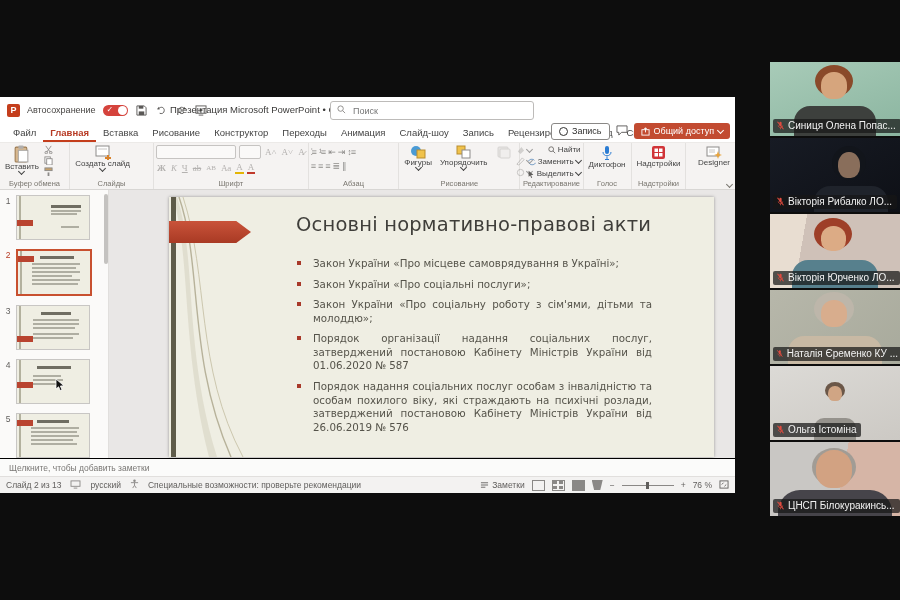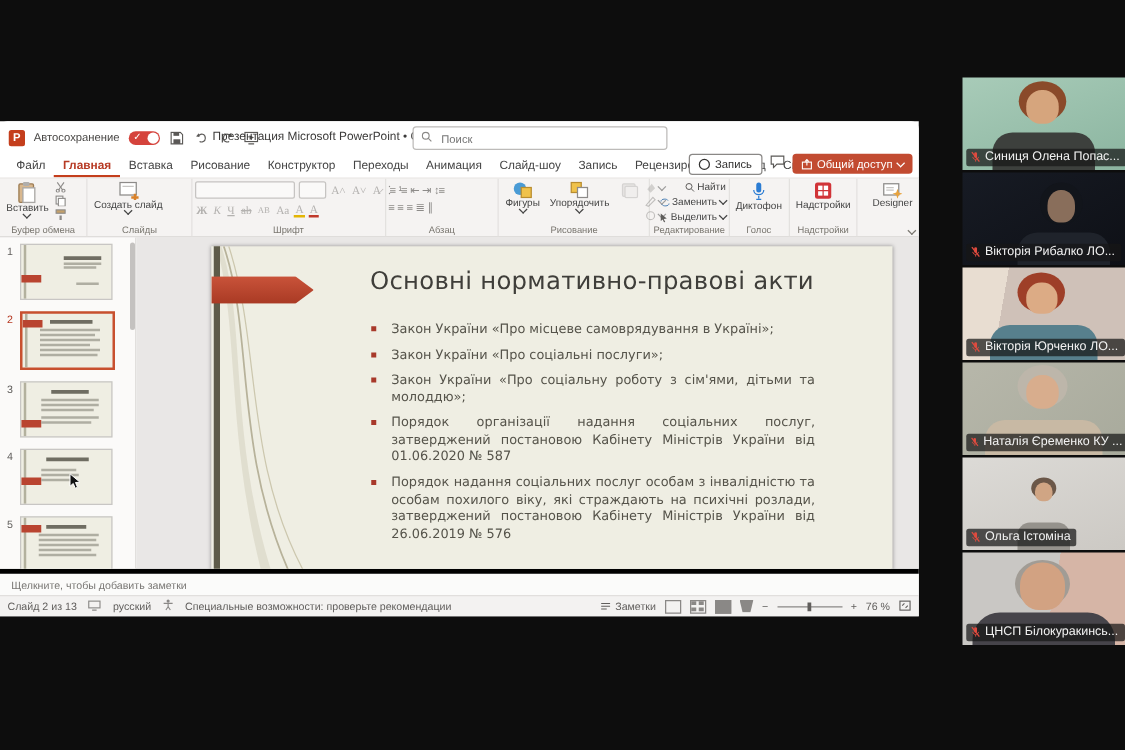--- a/index.html
+++ b/index.html
@@ -85,21 +85,21 @@
   .banner{position:absolute;left:0;top:24px;width:82px;height:22px;
           background:linear-gradient(#c9533a,#a93a24);
           clip-path:polygon(0 0,82% 0,100% 50%,82% 100%,0 100%);}
   .s-title{position:absolute;left:127px;top:16px;font-size:19.5px;color:#3f3e3a;
            font-family:"DejaVu Sans",sans-serif;letter-spacing:.2px;}
   .s-body{position:absolute;left:127px;top:60px;width:356px;}
   .s-body .li{position:relative;padding-left:17px;margin-bottom:7px;font-size:10.3px;line-height:1.32;
               color:#55534a;text-align:justify;font-family:"DejaVu Sans",sans-serif;}
   .bmark{position:absolute;left:1px;top:4px;width:4px;height:4px;background:#a8392a;}
 
-  .notesbar{height:17px;background:#fbfbfa;border-top:4px solid #000000;display:flex;align-items:center;
+  .notesbar{height:17px;background:#fbfbfa;border-top:1px solid #000000;display:flex;align-items:center;
             padding-left:9px;font-size:8.5px;color:#797774;flex:0 0 auto;}
   .status{height:16px;background:#f3f2f1;border-top:1px solid #e1dfdd;display:flex;align-items:center;
           font-size:8.5px;color:#605e5c;padding:0 6px;gap:9px;flex:0 0 auto;}
   .st-right{margin-left:auto;display:flex;align-items:center;gap:7px;}
   .viewic{width:11px;height:9px;border:1px solid #8a8886;display:inline-block;}
   .viewic.grid{background:linear-gradient(#8a8886,#8a8886) 0 0/4px 3px no-repeat,
                linear-gradient(#8a8886,#8a8886) 6px 0/4px 3px no-repeat,
                linear-gradient(#8a8886,#8a8886) 0 5px/4px 3px no-repeat,
                linear-gradient(#8a8886,#8a8886) 6px 5px/4px 3px no-repeat;}
   .viewic.show{clip-path:polygon(0 0,100% 0,78% 100%,22% 100%);background:#8a8886;border:0;height:10px;}

